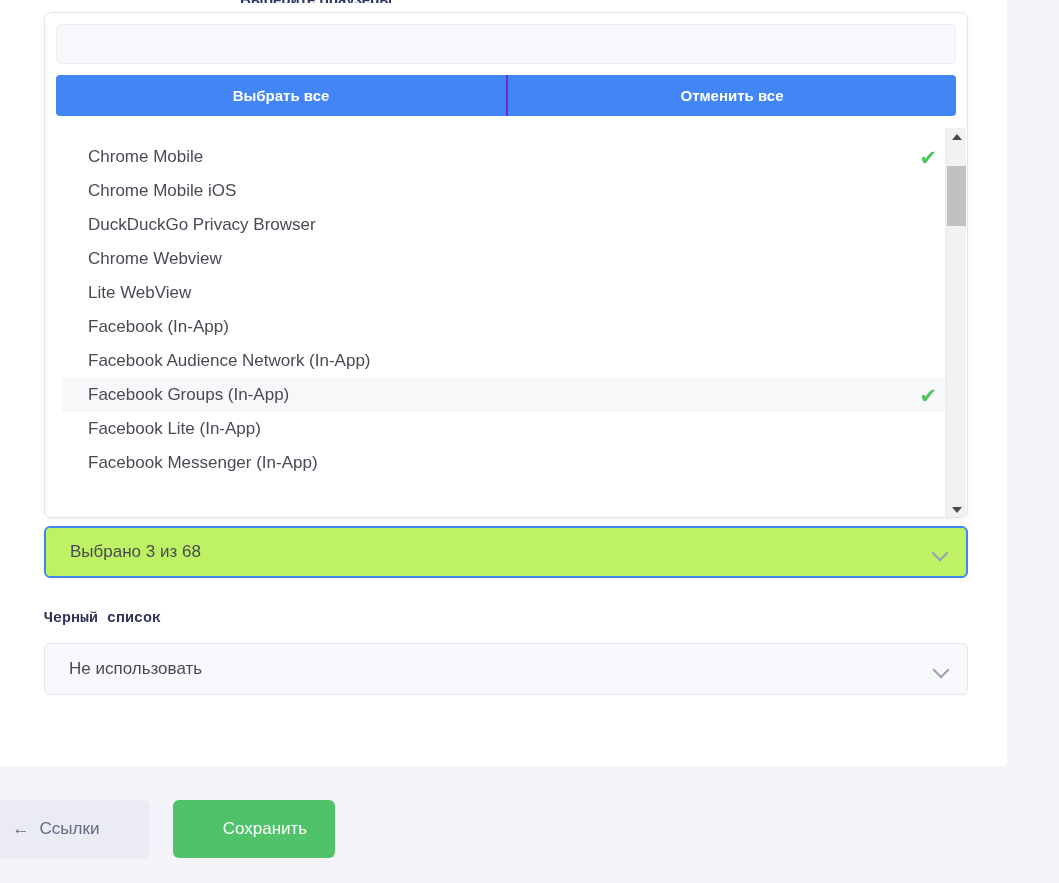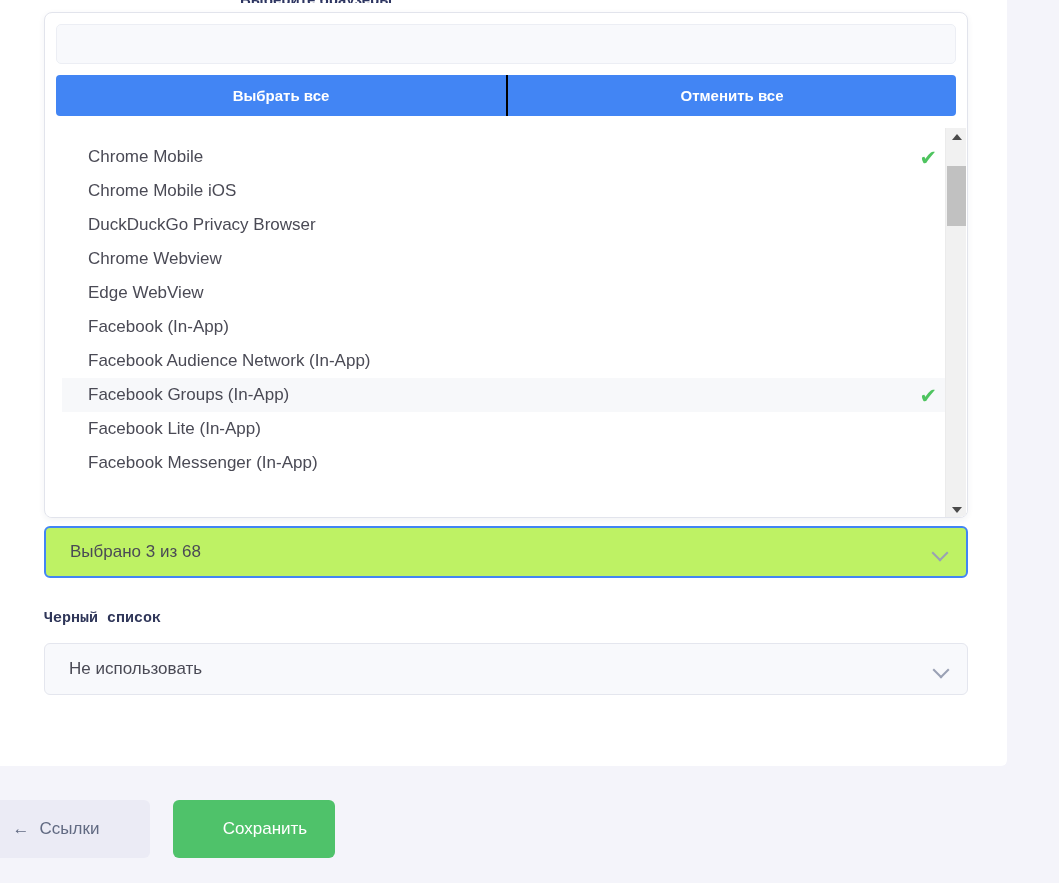--- a/index.html
+++ b/index.html
@@ -78,21 +78,21 @@
     color: #ffffff;
     font-size: 15px;
     font-weight: bold;
     border: none;
     cursor: pointer;
     font-family: "Liberation Sans", sans-serif;
     display: flex;
     align-items: center;
     justify-content: center;
   }
-  .bulk-btn.second { border-left: 2px solid #000000; }
+  .bulk-btn.second { border-left: 2px solid #6d28d9; }
 
   
   .options-viewport {
     position: absolute;
     left: 1px; top: 115px;
     width: 922px;
     height: 390px;
     overflow: hidden;
     background: #fff;
   }
@@ -280,21 +280,21 @@
             </div>
             <div class="option-row">
               <span class="option-label">DuckDuckGo Privacy Browser</span>
               <span class="check hidden">✔</span>
             </div>
             <div class="option-row">
               <span class="option-label">Chrome Webview</span>
               <span class="check hidden">✔</span>
             </div>
             <div class="option-row">
-              <span class="option-label">Edge WebView</span>
+              <span class="option-label">Lite WebView</span>
               <span class="check hidden">✔</span>
             </div>
             <div class="option-row">
               <span class="option-label">Facebook (In-App)</span>
               <span class="check hidden">✔</span>
             </div>
             <div class="option-row">
               <span class="option-label">Facebook Audience Network (In-App)</span>
               <span class="check hidden">✔</span>
             </div>

